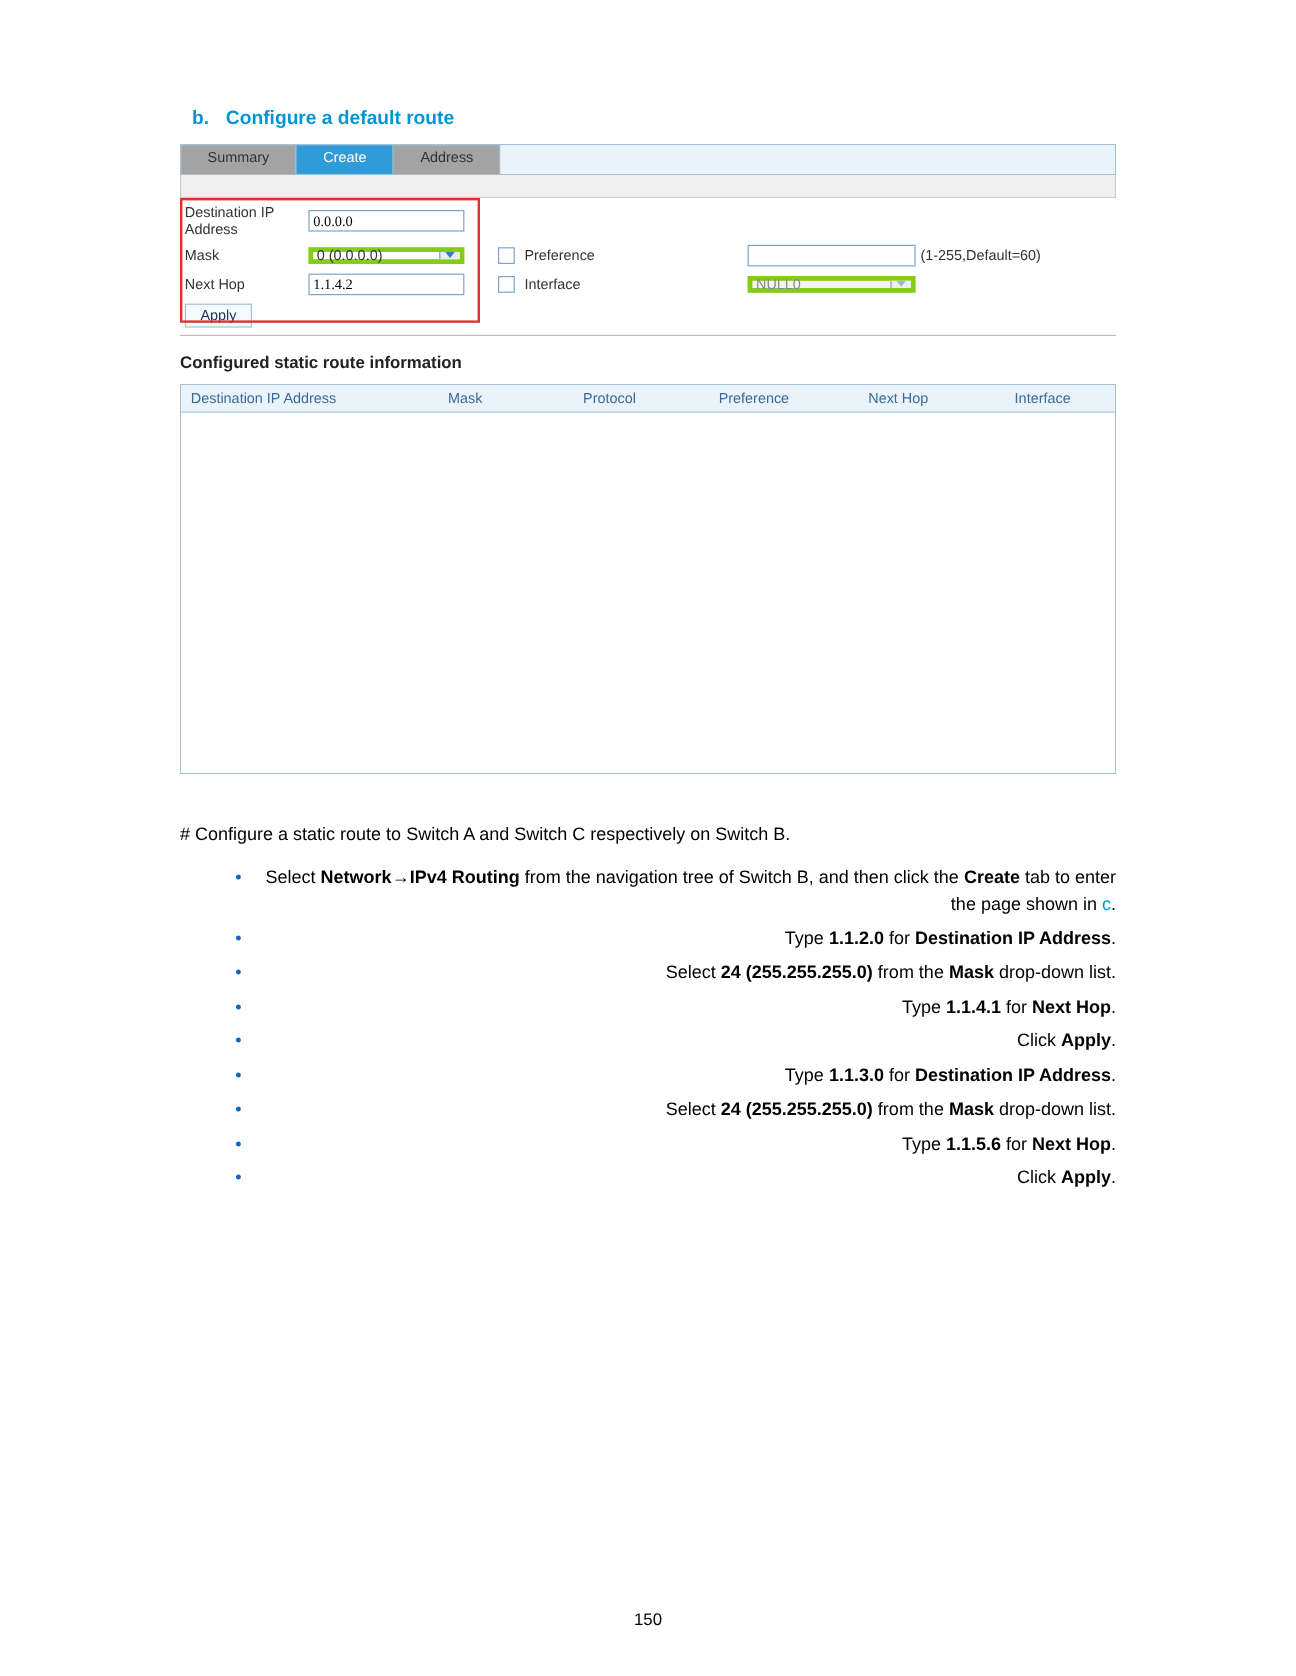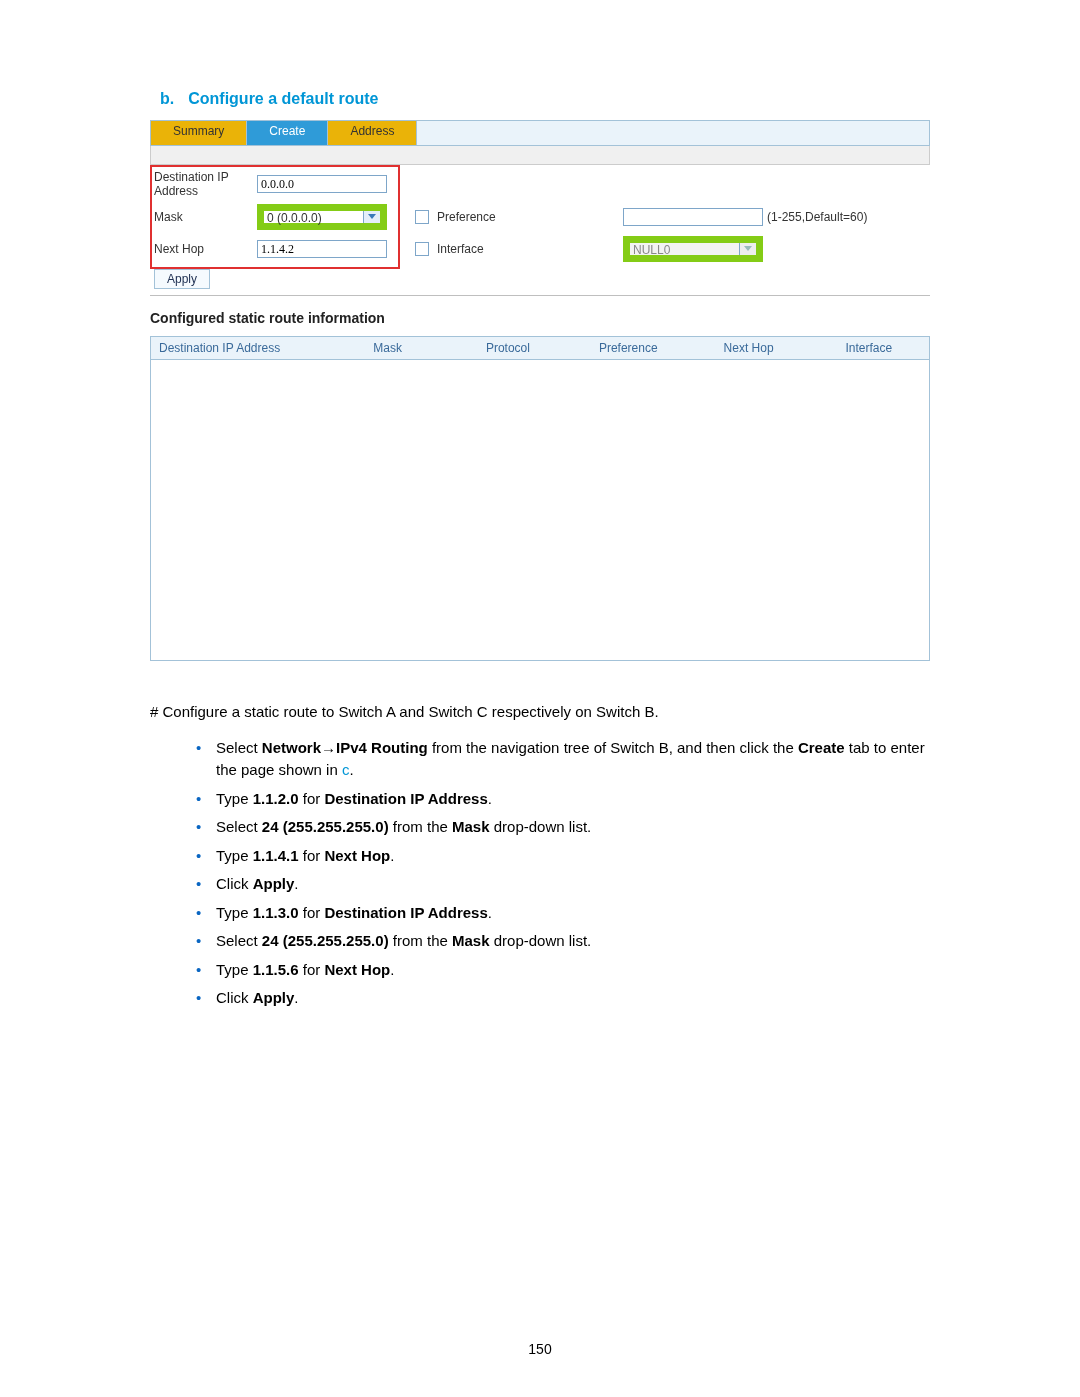--- a/index.html
+++ b/index.html
@@ -40,21 +40,21 @@
     display:flex;
     align-items:stretch;
     border: 1px solid #a3c2d8;
     background: #eaf3fa;
     height: 24px;
     font-size: 12px;
   }
   .tab-row .tab {
     padding: 3px 22px;
     border-right: 1px solid #a3c2d8;
-    background:#eab308;
+    background:#a3a3a3;
     color:#333;
     cursor:pointer;
   }
   .tab-row .tab.active {
     background:#2f9bd8;
     color:#fff;
   }
   .tab-row .spacer {
     flex:1;
     background:#eaf3fa;
@@ -93,22 +93,23 @@
     height:18px;
     border:1px solid #7ea6c9;
     font-size:12px;
     padding:0 3px;
     box-sizing:border-box;
     background:#fff;
     font-family:Liberation Serif, serif;
   }
   .dropdown {
     display:inline-flex;
-    height:26px;
-    border:7px solid #84cc16;
+    align-items:center;
+    height:14px;
+    border:4px solid #84cc16;
     background:#fff;
     box-sizing:border-box;
     width:130px;
   }
   .dropdown .dd-text{
     flex:1;
     font-size:12px;
     padding:0 3px;
   }
   .dropdown .dd-btn{
@@ -187,20 +188,21 @@
     list-style:none;
     padding:0;
     margin:0 0 0 46px;
   }
   ul.steps li {
     position:relative;
     padding-left:20px;
     margin: 6px 0;
     font-size:15px;
     line-height:1.5;
+    text-align:right;
   }
   ul.steps li::before {
     content:"•";
     position:absolute;
     left:0;
     top:0;
     color:#0a66c2;
   }
   .b { font-weight:bold; }
   .ref { color:#0096d6; }

